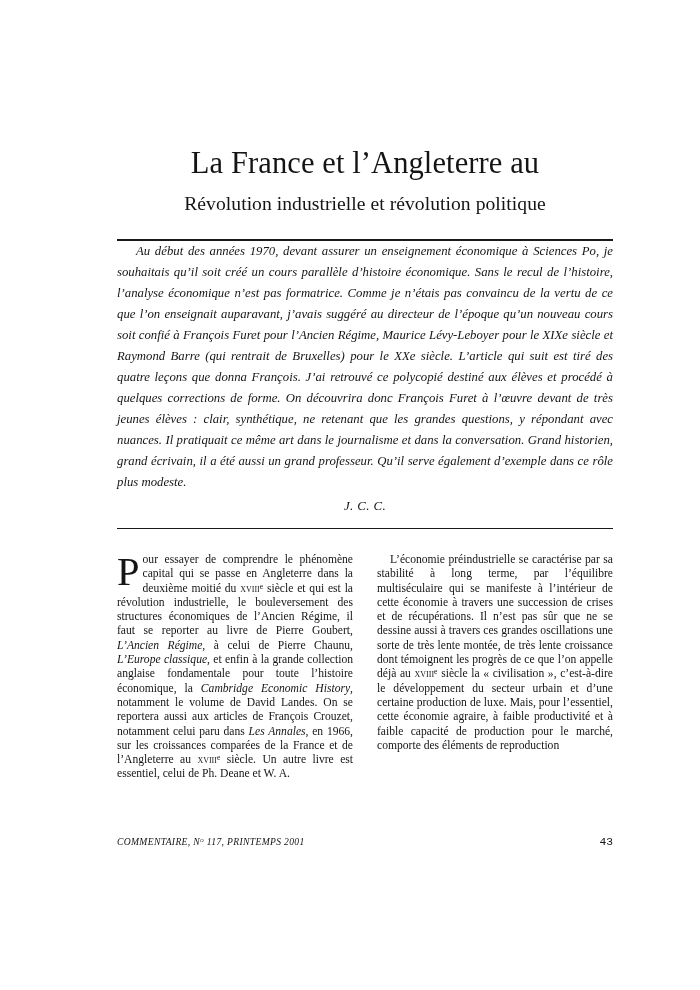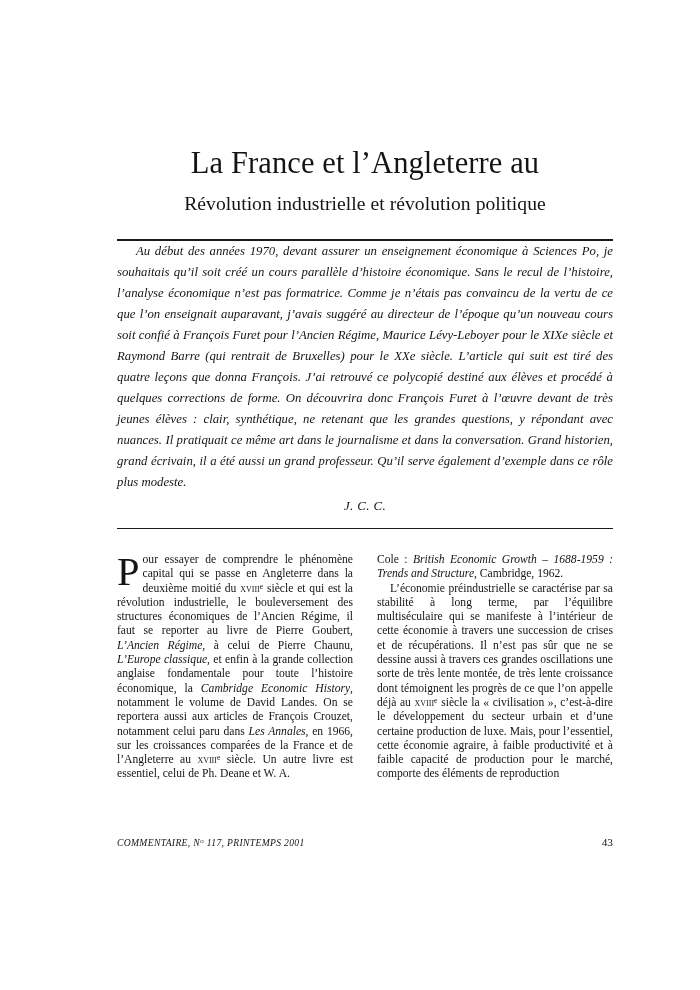--- a/index.html
+++ b/index.html
@@ -165,20 +165,21 @@
     font-variant: small-caps;
     letter-spacing: 0.35px;
   }
   .footer-left sup.ord {
     font-size: 0.72em;
     vertical-align: 0.4em;
   }
   .footer-right {
     font-size: 11.3px;
     font-style: normal;
+    font-family: Liberation Mono, monospace;
   }
 </style>
 </head>
 <body>
 
 <div class="page">
   <div class="content">
 
     <div class="title-block">
       <h1 class="main-title">
@@ -197,21 +198,20 @@
 
     <hr class="rule rule-bottom">
 
     <div class="columns">
 
       <div class="col">
         <p class="dropcap-para"><span>Pour essayer de comprendre le phénomène capital qui se passe en Angleterre dans la deuxième moitié du </span><span class="sc">XVIII</span><sup class="ord">e</sup><span> siècle et qui est la révolution industrielle, le bouleversement des structures économiques de l’Ancien Régime, il faut se reporter au livre de Pierre Goubert, </span><i>L’Ancien Régime</i><span>, à celui de Pierre Chaunu, </span><i>L’Europe classique</i><span>, et enfin à la grande collection anglaise fondamentale pour toute l’histoire économique, la </span><i>Cambridge Economic History</i><span>, notamment le volume de David Landes. On se reportera aussi aux articles de François Crouzet, notamment celui paru dans </span><i>Les Annales</i><span>, en 1966, sur les croissances comparées de la France et de l’Angleterre au </span><span class="sc">XVIII</span><sup class="ord">e</sup><span> siècle. Un autre livre est essentiel, celui de Ph. Deane et W. A.</span></p>
       </div>
 
       <div class="col">
-        <p><span>Cole : </span><i>British Economic Growth – 1688-1959 : Trends and Structure</i><span>, Cambridge, 1962.</span></p>
         <p class="indent"><span>L’économie préindustrielle se caractérise par sa stabilité à long terme, par l’équilibre multiséculaire qui se manifeste à l’intérieur de cette économie à travers une succession de crises et de récupérations. Il n’est pas sûr que ne se dessine aussi à travers ces grandes oscillations une sorte de très lente montée, de très lente croissance dont témoignent les progrès de ce que l’on appelle déjà au </span><span class="sc">XVIII</span><sup class="ord">e</sup><span> siècle la « civilisation », c’est-à-dire le développement du secteur urbain et d’une certaine production de luxe. Mais, pour l’essentiel, cette économie agraire, à faible productivité et à faible capacité de production pour le marché, comporte des éléments de reproduction</span></p>
       </div>
 
     </div>
   </div>
 
   <div class="footer">
     <div class="footer-left"><span>COMMENTAIRE, N</span><sup class="ord">o</sup><span> 117, PRINTEMPS 2001</span></div>
     <div class="footer-right">43</div>
   </div>

